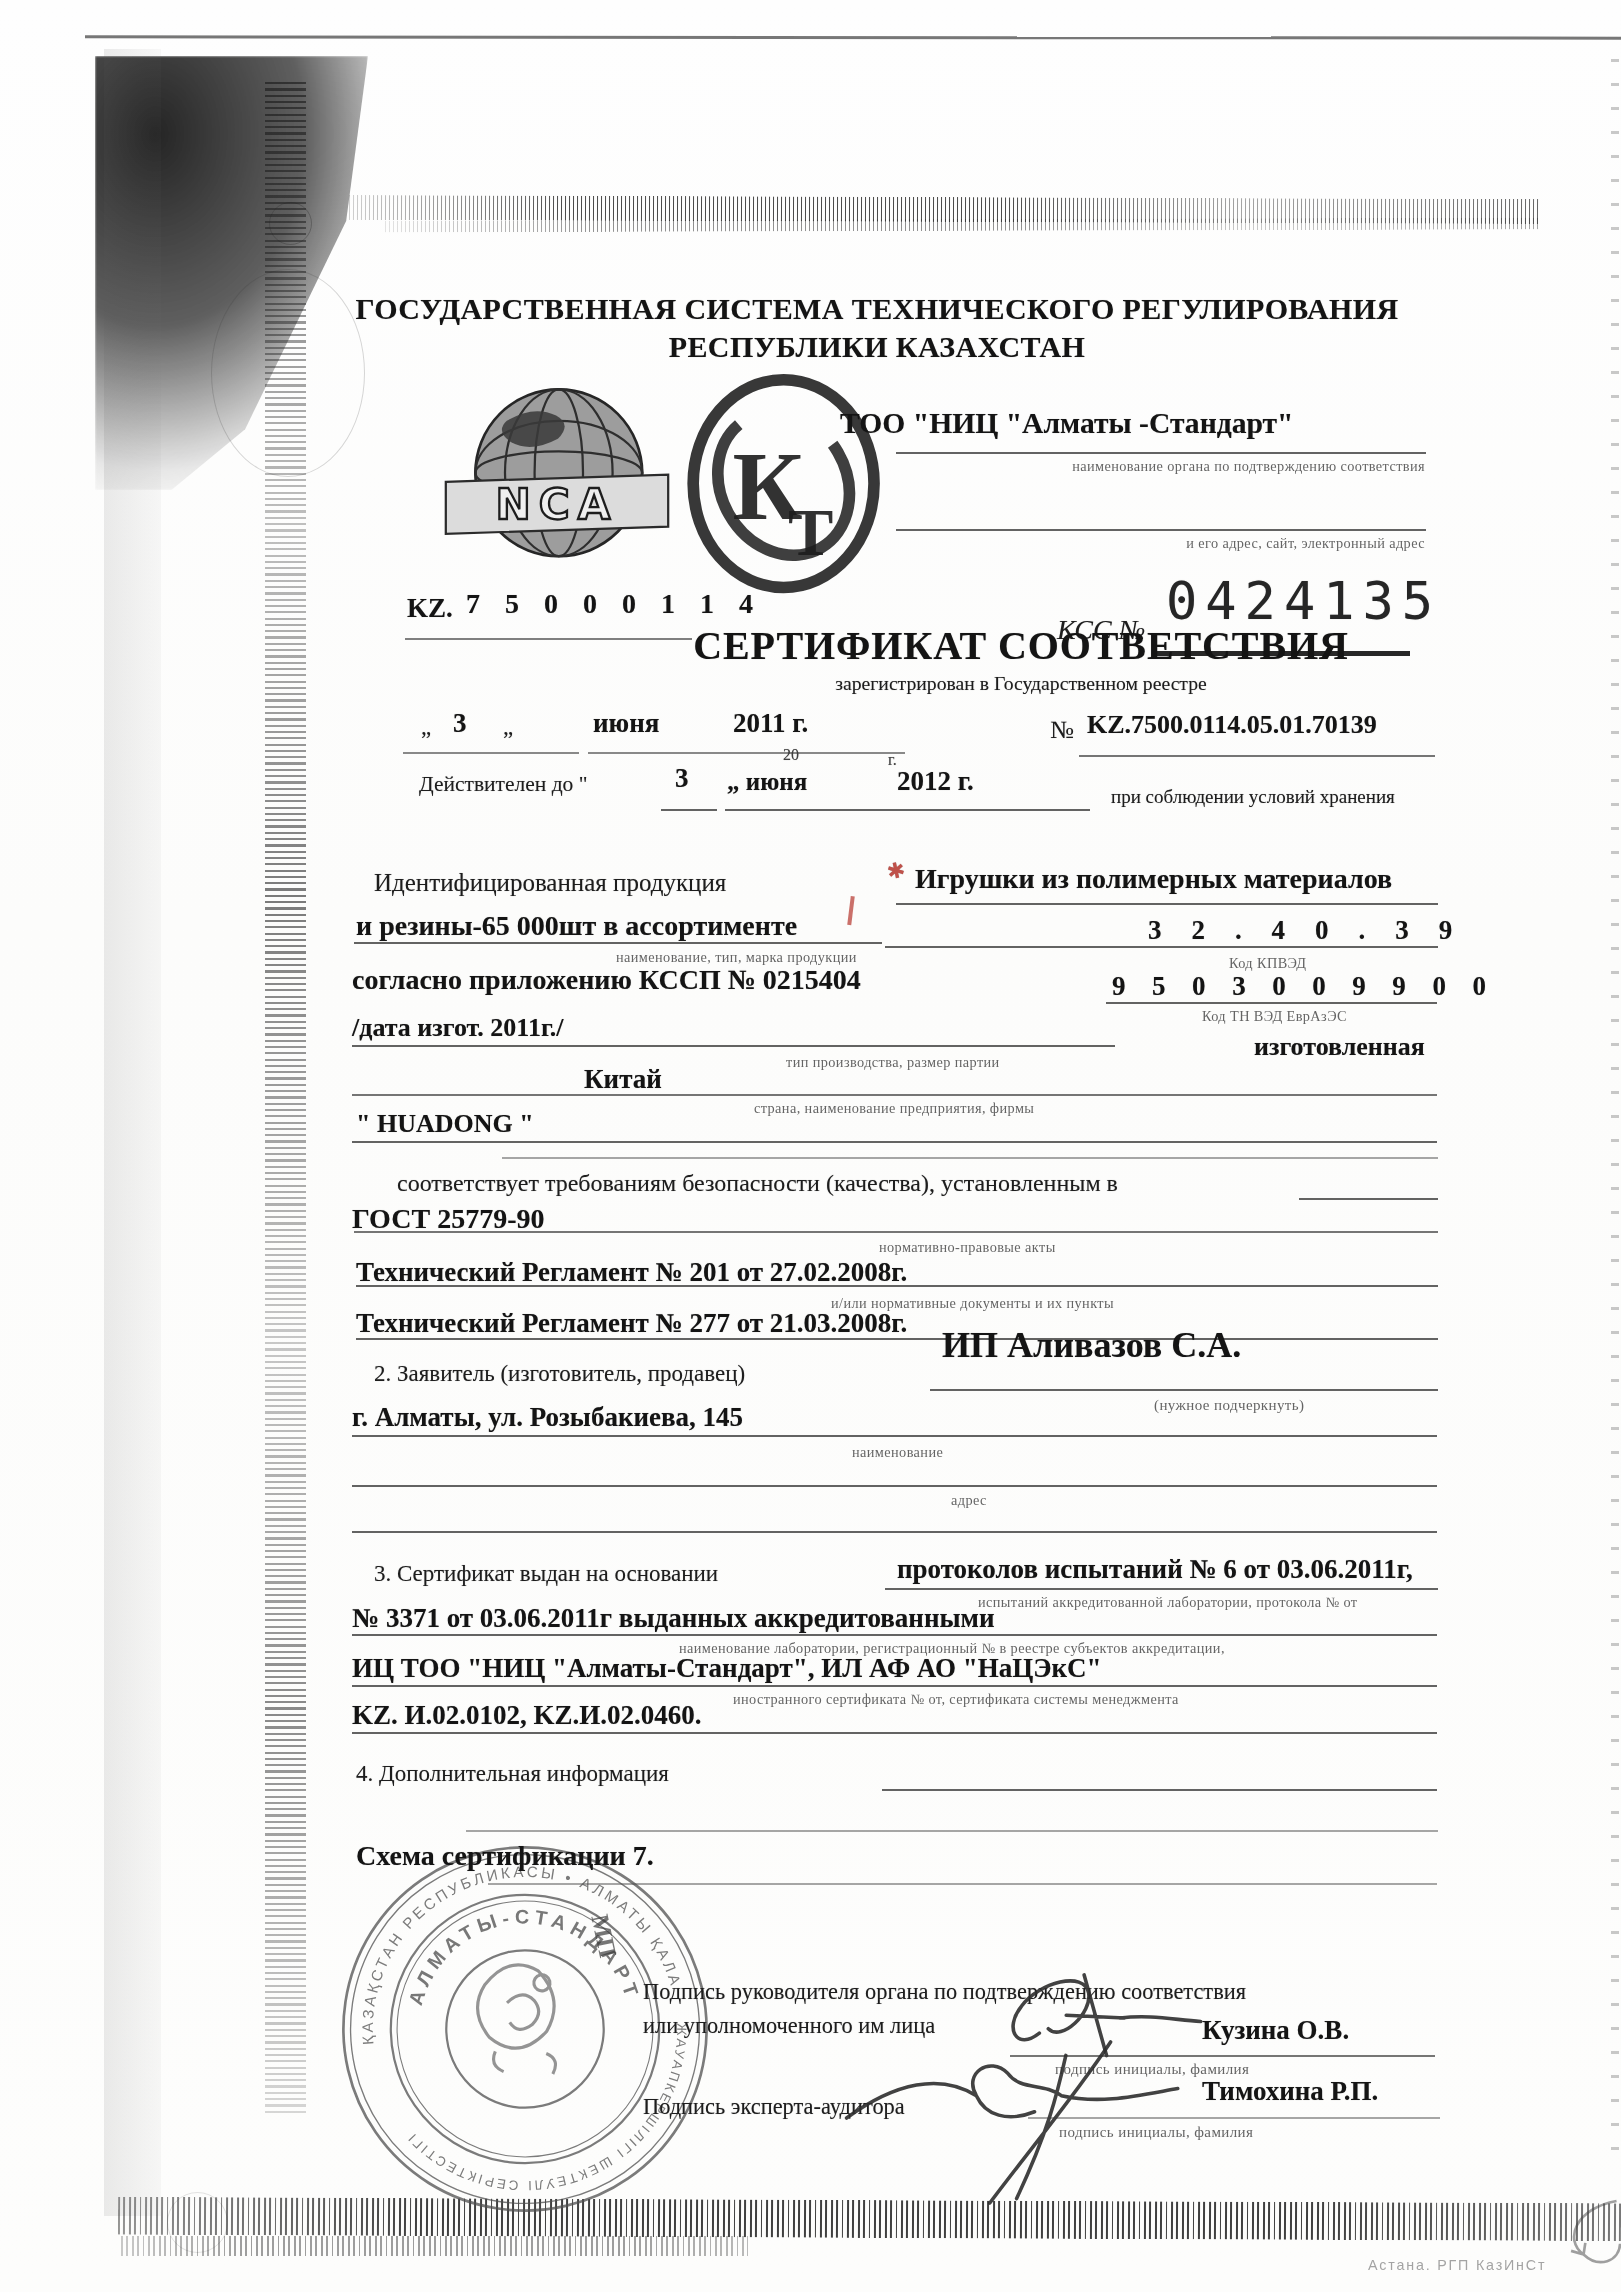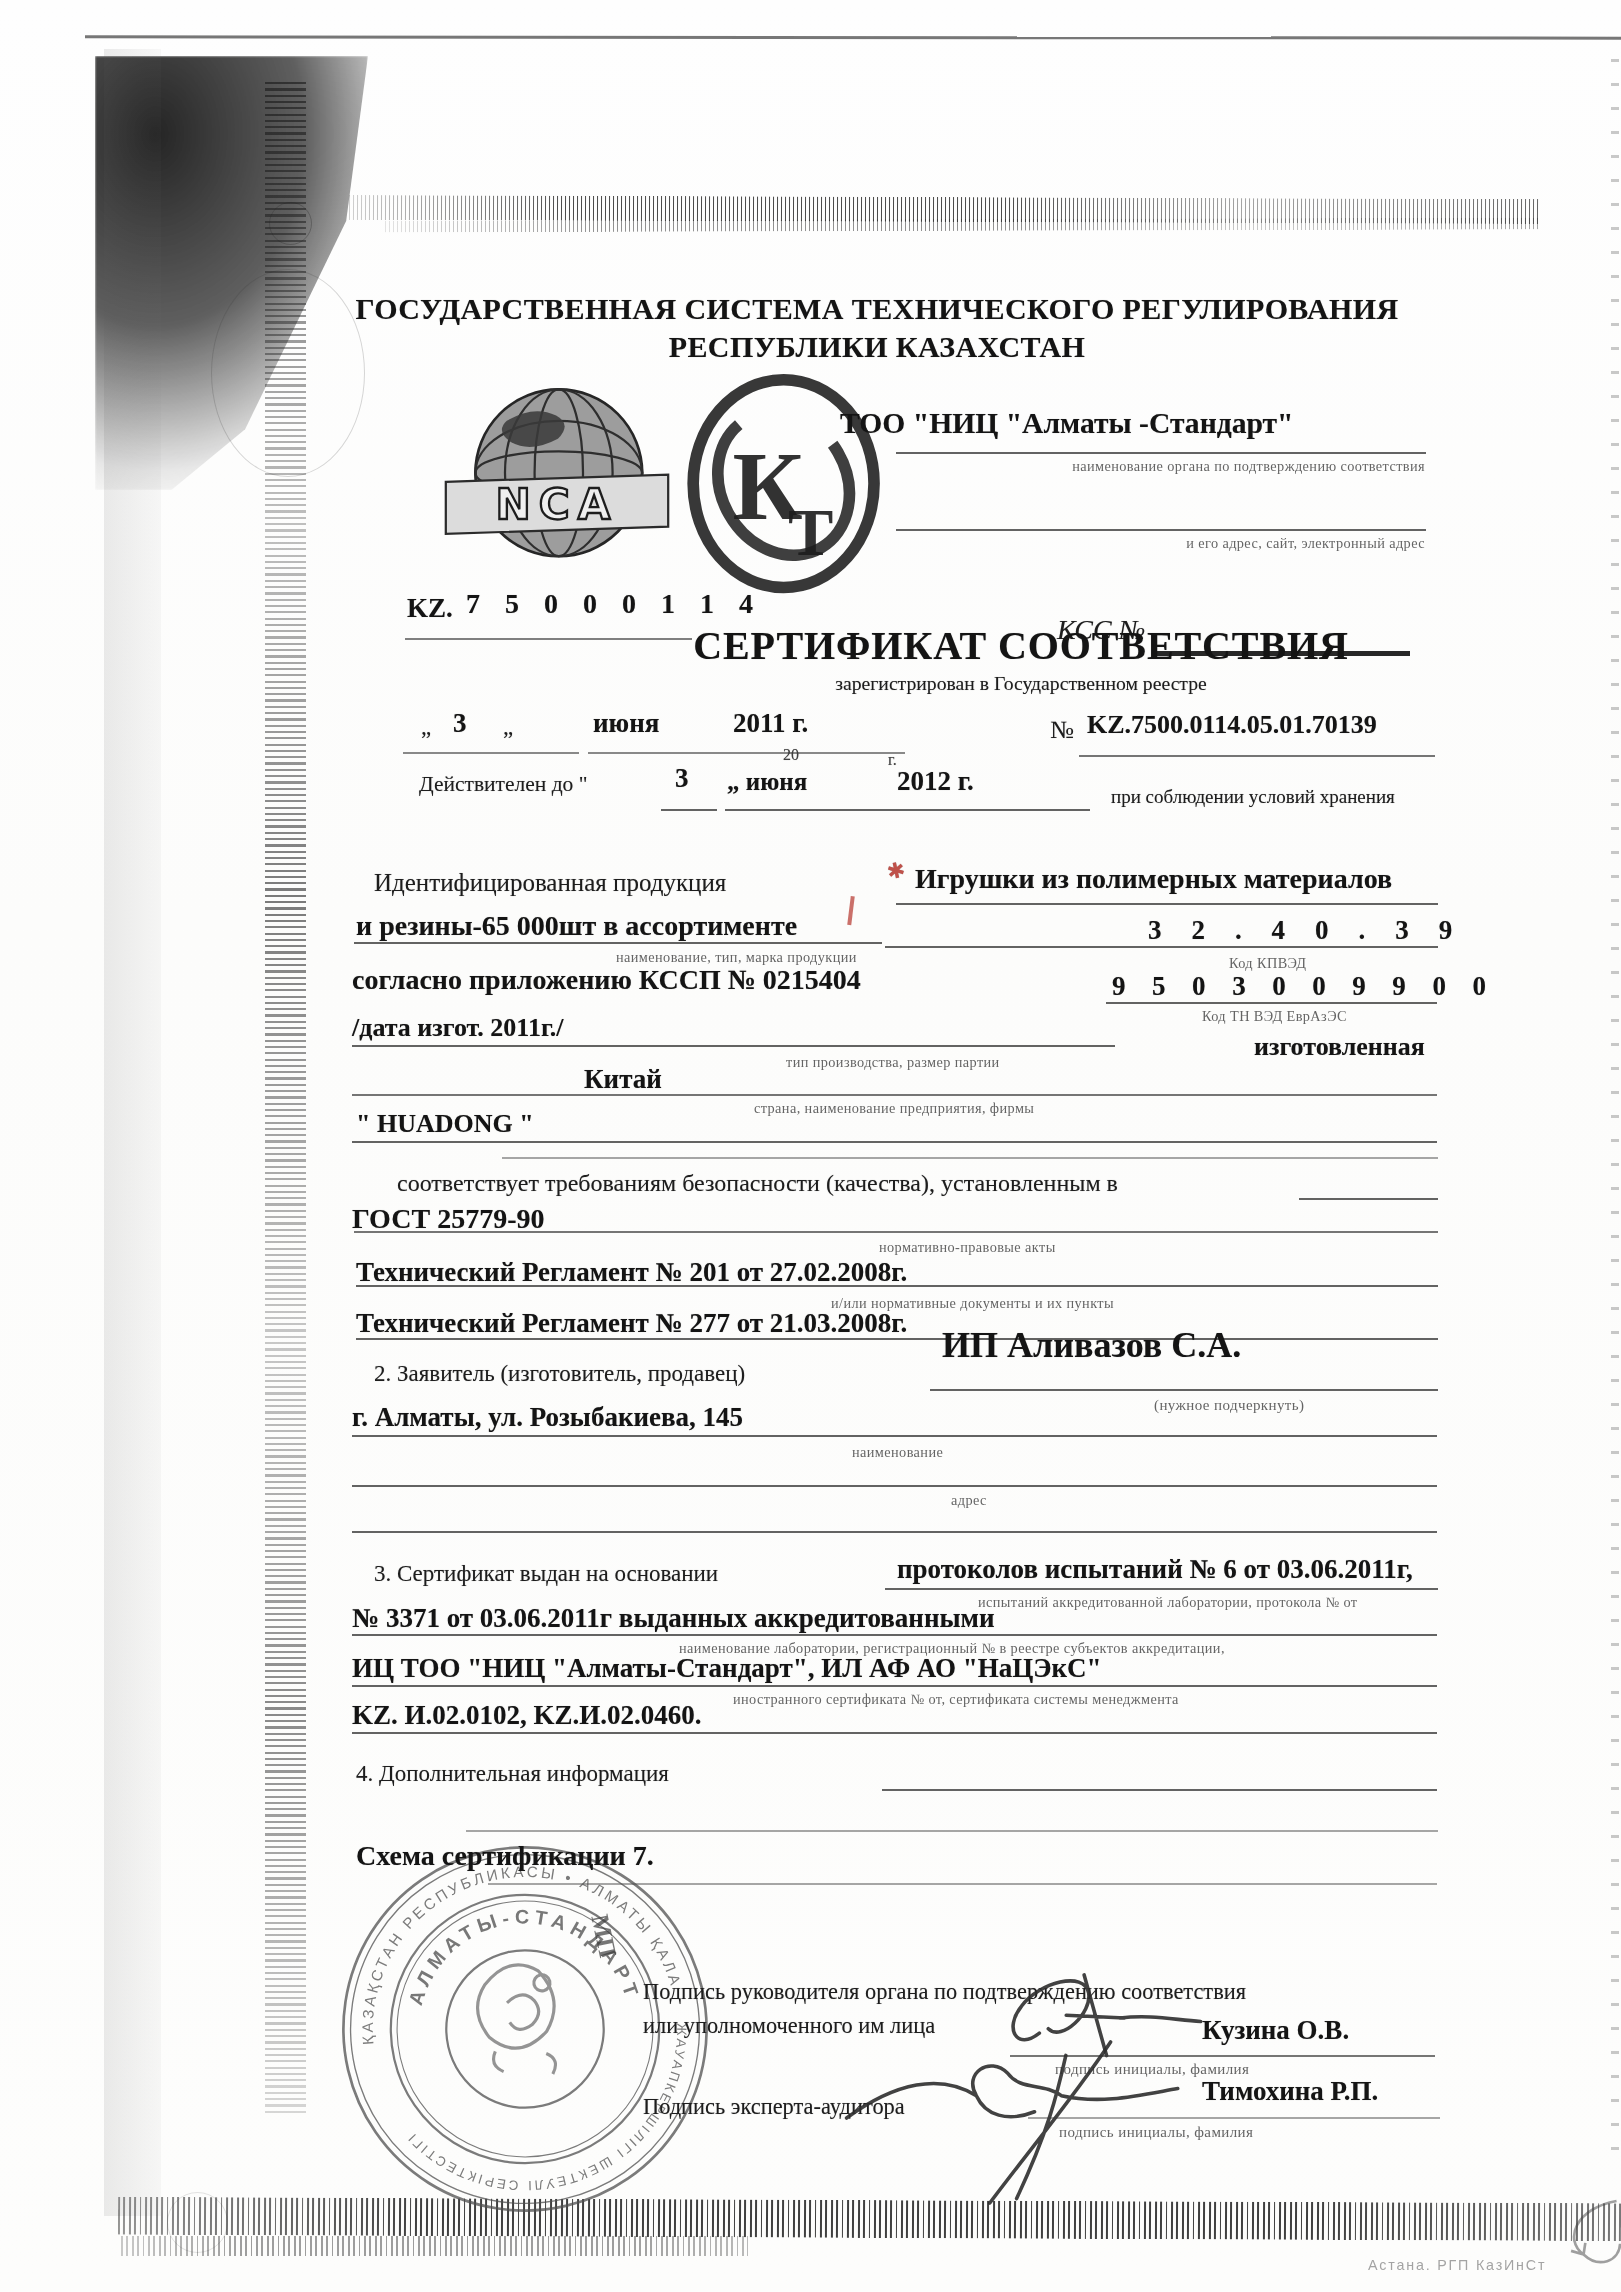--- a/index.html
+++ b/index.html
@@ -93,20 +93,21 @@
   <div class="t b" style="left:840px;top:407px;font-size:29.6px;">ТОО "НИЦ "Алматы -Стандарт"</div>
   <div class="ln" style="left:896px;top:452px;width:530px;"></div>
   <div class="sm" style="left:888px;top:458px;width:537px;text-align:right;">наименование органа по подтверждению соответствия</div>
   <div class="ln" style="left:896px;top:529px;width:530px;"></div>
   <div class="sm" style="left:888px;top:535px;width:537px;text-align:right;">и его адрес, сайт, электронный адрес</div>
 
   <div class="t b" style="left:407px;top:593px;font-size:27px;">KZ.</div>
   <div class="t b" style="left:466px;top:588px;font-size:28px;letter-spacing:9px;">7 5 0 0 0 1 1 4</div>
   <div class="ln dbl" style="left:405px;top:638px;width:287px;opacity:.65;"></div>
   <div class="t" style="left:1057px;top:614px;font-size:28px;font-style:italic;">КСС №</div>
+  <div class="t" style="left:1166px;top:571px;font-size:52px;font-family:'DejaVu Sans Mono',monospace;letter-spacing:8px;color:#262626;">0424135</div>
   <div class="ln thick" style="left:1157px;top:651px;width:253px;"></div>
 
   <div class="t b ctr" style="left:573px;top:622px;width:896px;font-size:40px;letter-spacing:0.9px;">СЕРТИФИКАТ СООТВЕТСТВИЯ</div>
   <div class="t ctr" style="left:573px;top:672px;width:896px;font-size:19.7px;">зарегистрирован в Государственном реестре</div>
 
   <div class="t" style="left:421px;top:714px;font-size:23px;">„</div>
   <div class="t b" style="left:453px;top:708px;font-size:27px;">3</div>
   <div class="t" style="left:503px;top:714px;font-size:23px;">„</div>
   <div class="ln dbl" style="left:403px;top:752px;width:176px;opacity:.6;"></div>
   <div class="t b" style="left:593px;top:708px;font-size:27px;">июня</div>

